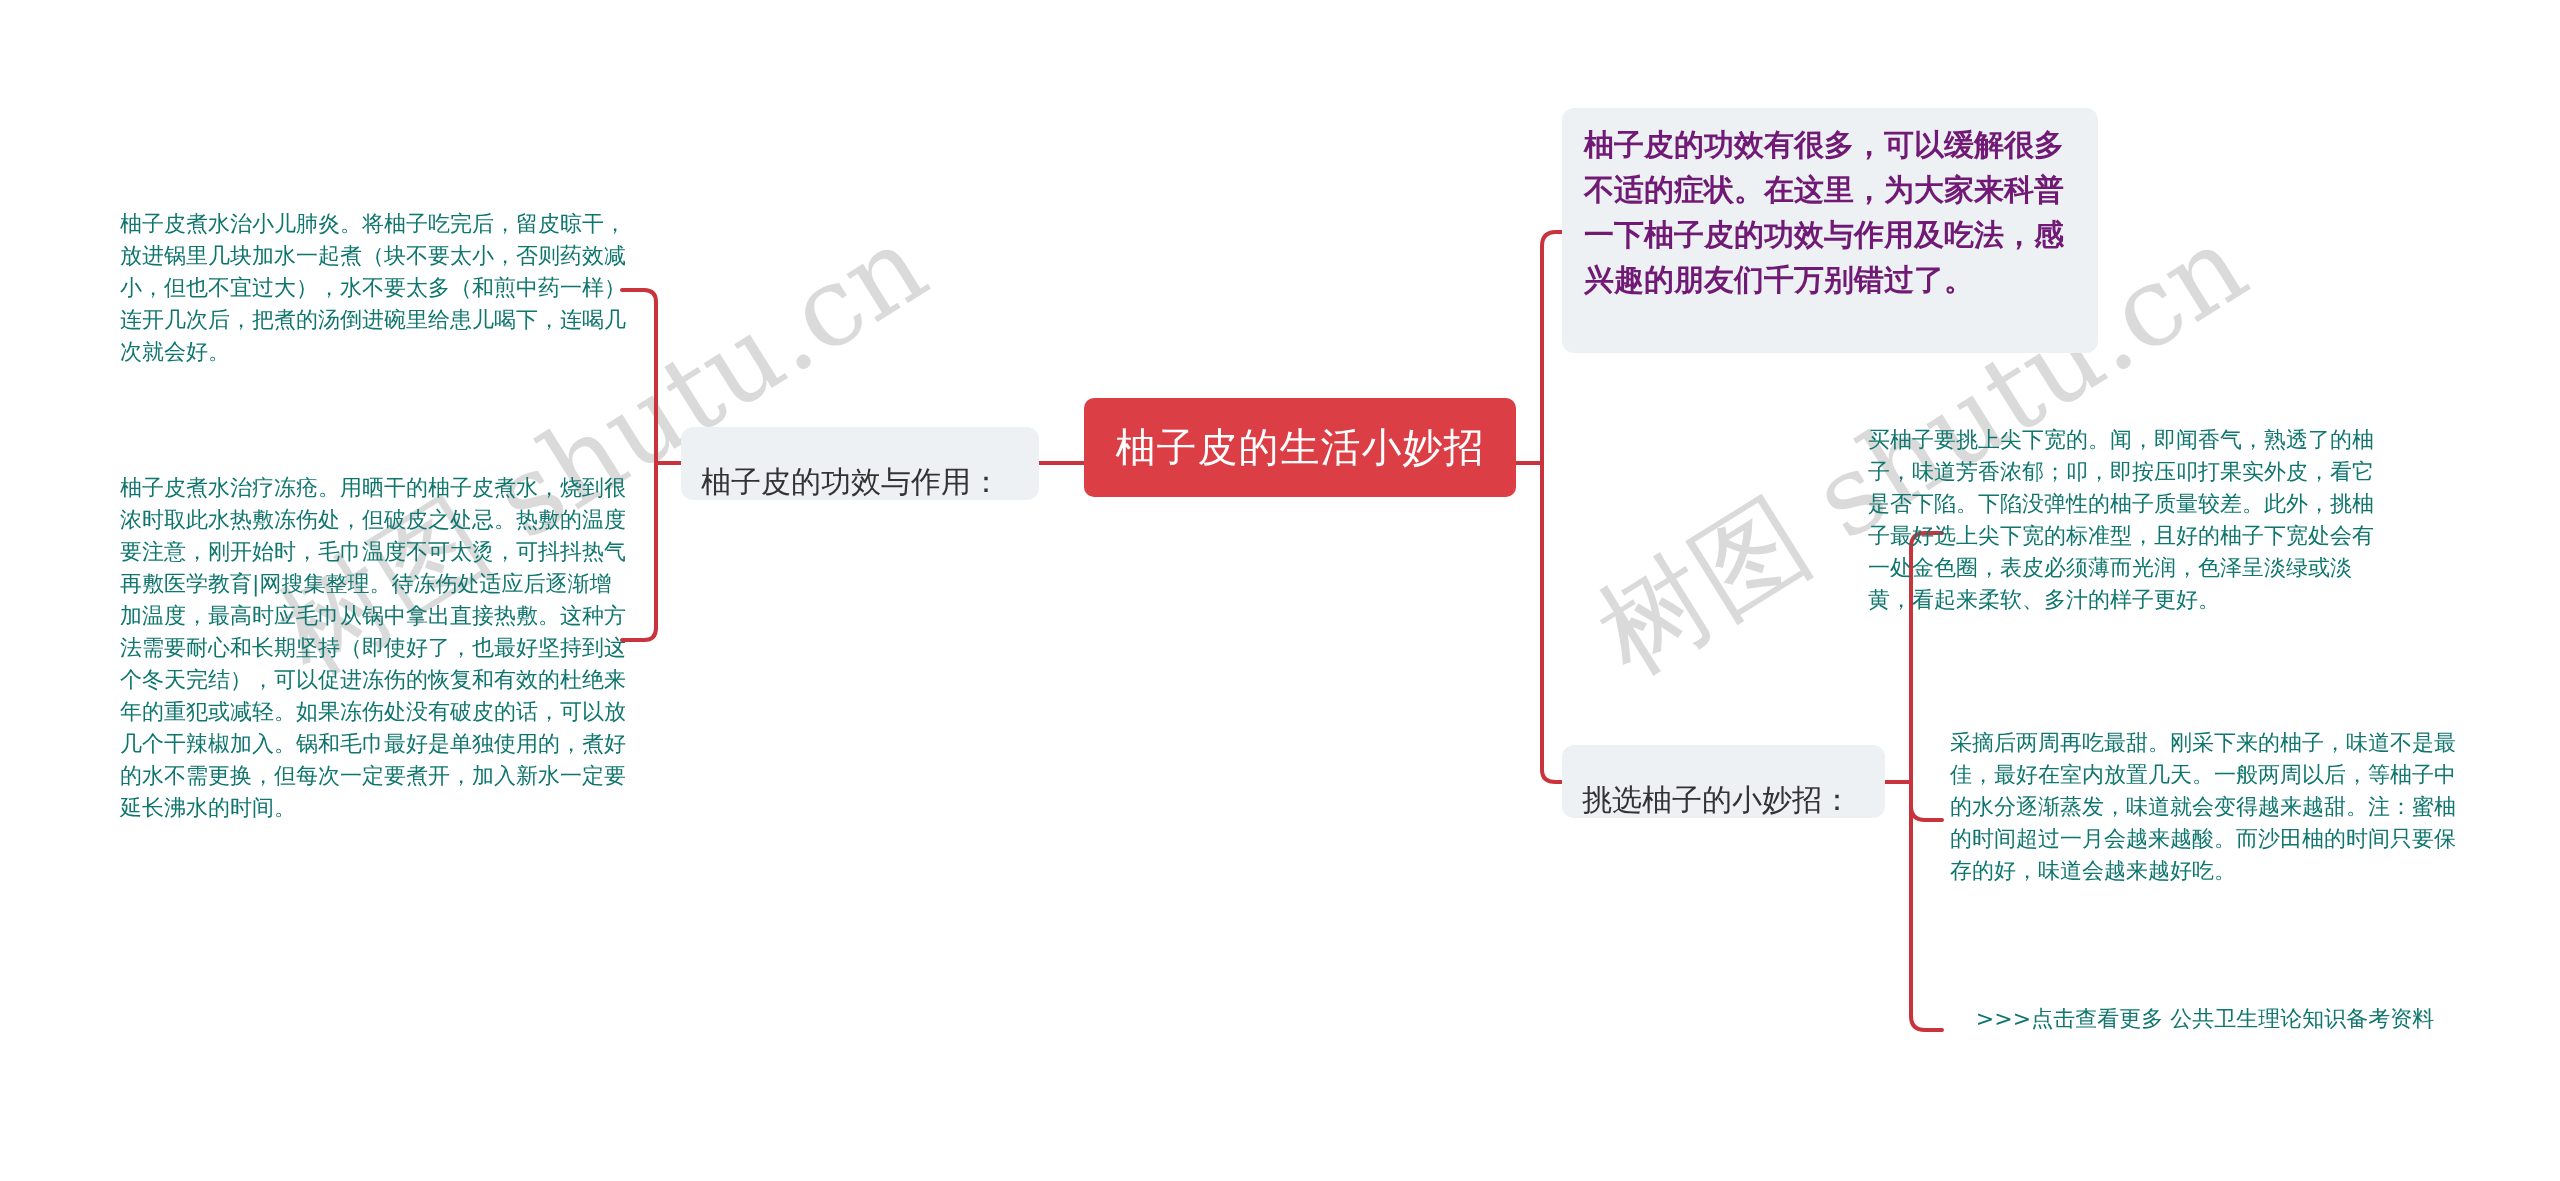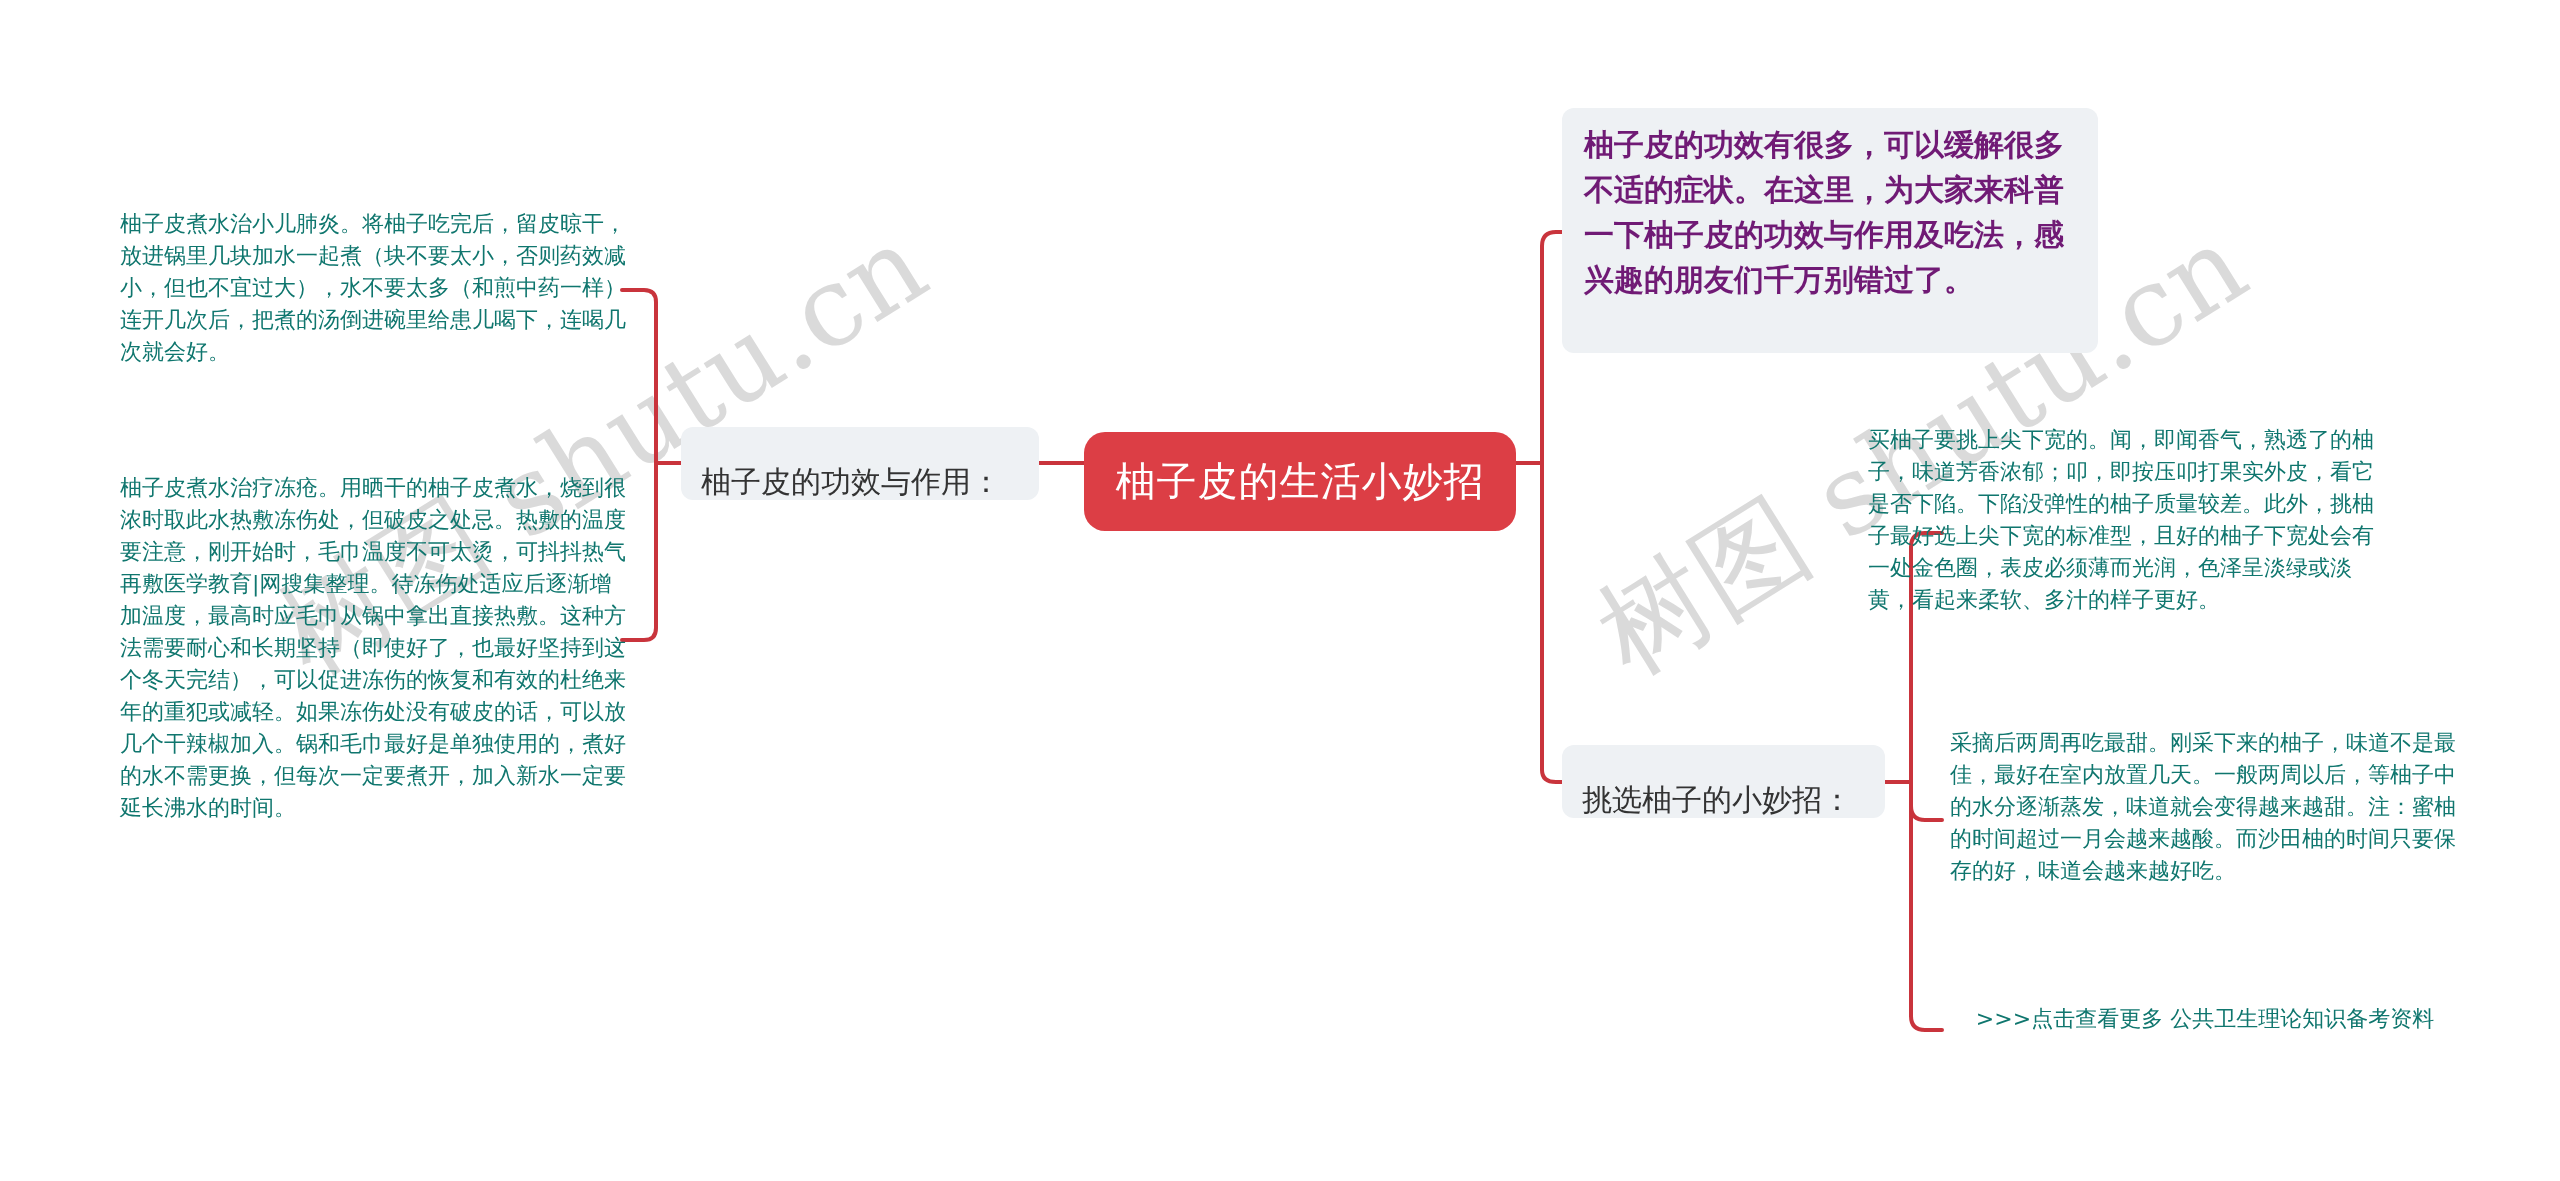--- a/index.html
+++ b/index.html
@@ -43,21 +43,21 @@
   </g>
 </svg>
 
 <div class="abs leaf" style="left:120px; top:208px; width:510px;">柚子皮煮水治小儿肺炎。将柚子吃完后，留皮晾干，放进锅里几块加水一起煮（块不要太小，否则药效减小，但也不宜过大），水不要太多（和煎中药一样）连开几次后，把煮的汤倒进碗里给患儿喝下，连喝几次就会好。</div>
 <div class="abs leaf" style="left:120px; top:472px; width:510px;">柚子皮煮水治疗冻疮。用晒干的柚子皮煮水，烧到很浓时取此水热敷冻伤处，但破皮之处忌。热敷的温度要注意，刚开始时，毛巾温度不可太烫，可抖抖热气再敷医学教育|网搜集整理。待冻伤处适应后逐渐增加温度，最高时应毛巾从锅中拿出直接热敷。这种方法需要耐心和长期坚持（即使好了，也最好坚持到这个冬天完结），可以促进冻伤的恢复和有效的杜绝来年的重犯或减轻。如果冻伤处没有破皮的话，可以放几个干辣椒加入。锅和毛巾最好是单独使用的，煮好的水不需更换，但每次一定要煮开，加入新水一定要延长沸水的时间。</div>
 
 <div class="abs node" style="left:681px; top:427px; width:358px; height:73px; padding-left:20px;">
   <span>柚子皮的功效与作用：</span>
 </div>
 
-<div class="abs root" style="left:1084px; top:432px; width:432px; height:99px;border-radius:21px;">
+<div class="abs root" style="left:1084px; top:398px; width:432px; height:99px;">
   <span>柚子皮的生活小妙招</span>
 </div>
 
 <div class="abs bigbox" style="left:1562px; top:108px; width:536px; height:245px;">
   <span>柚子皮的功效有很多，可以缓解很多不适的症状。在这里，为大家来科普一下柚子皮的功效与作用及吃法，感兴趣的朋友们千万别错过了。</span>
 </div>
 
 <div class="abs node" style="left:1562px; top:745px; width:323px; height:73px; padding-left:20px;">
   <span>挑选柚子的小妙招：</span>
 </div>

